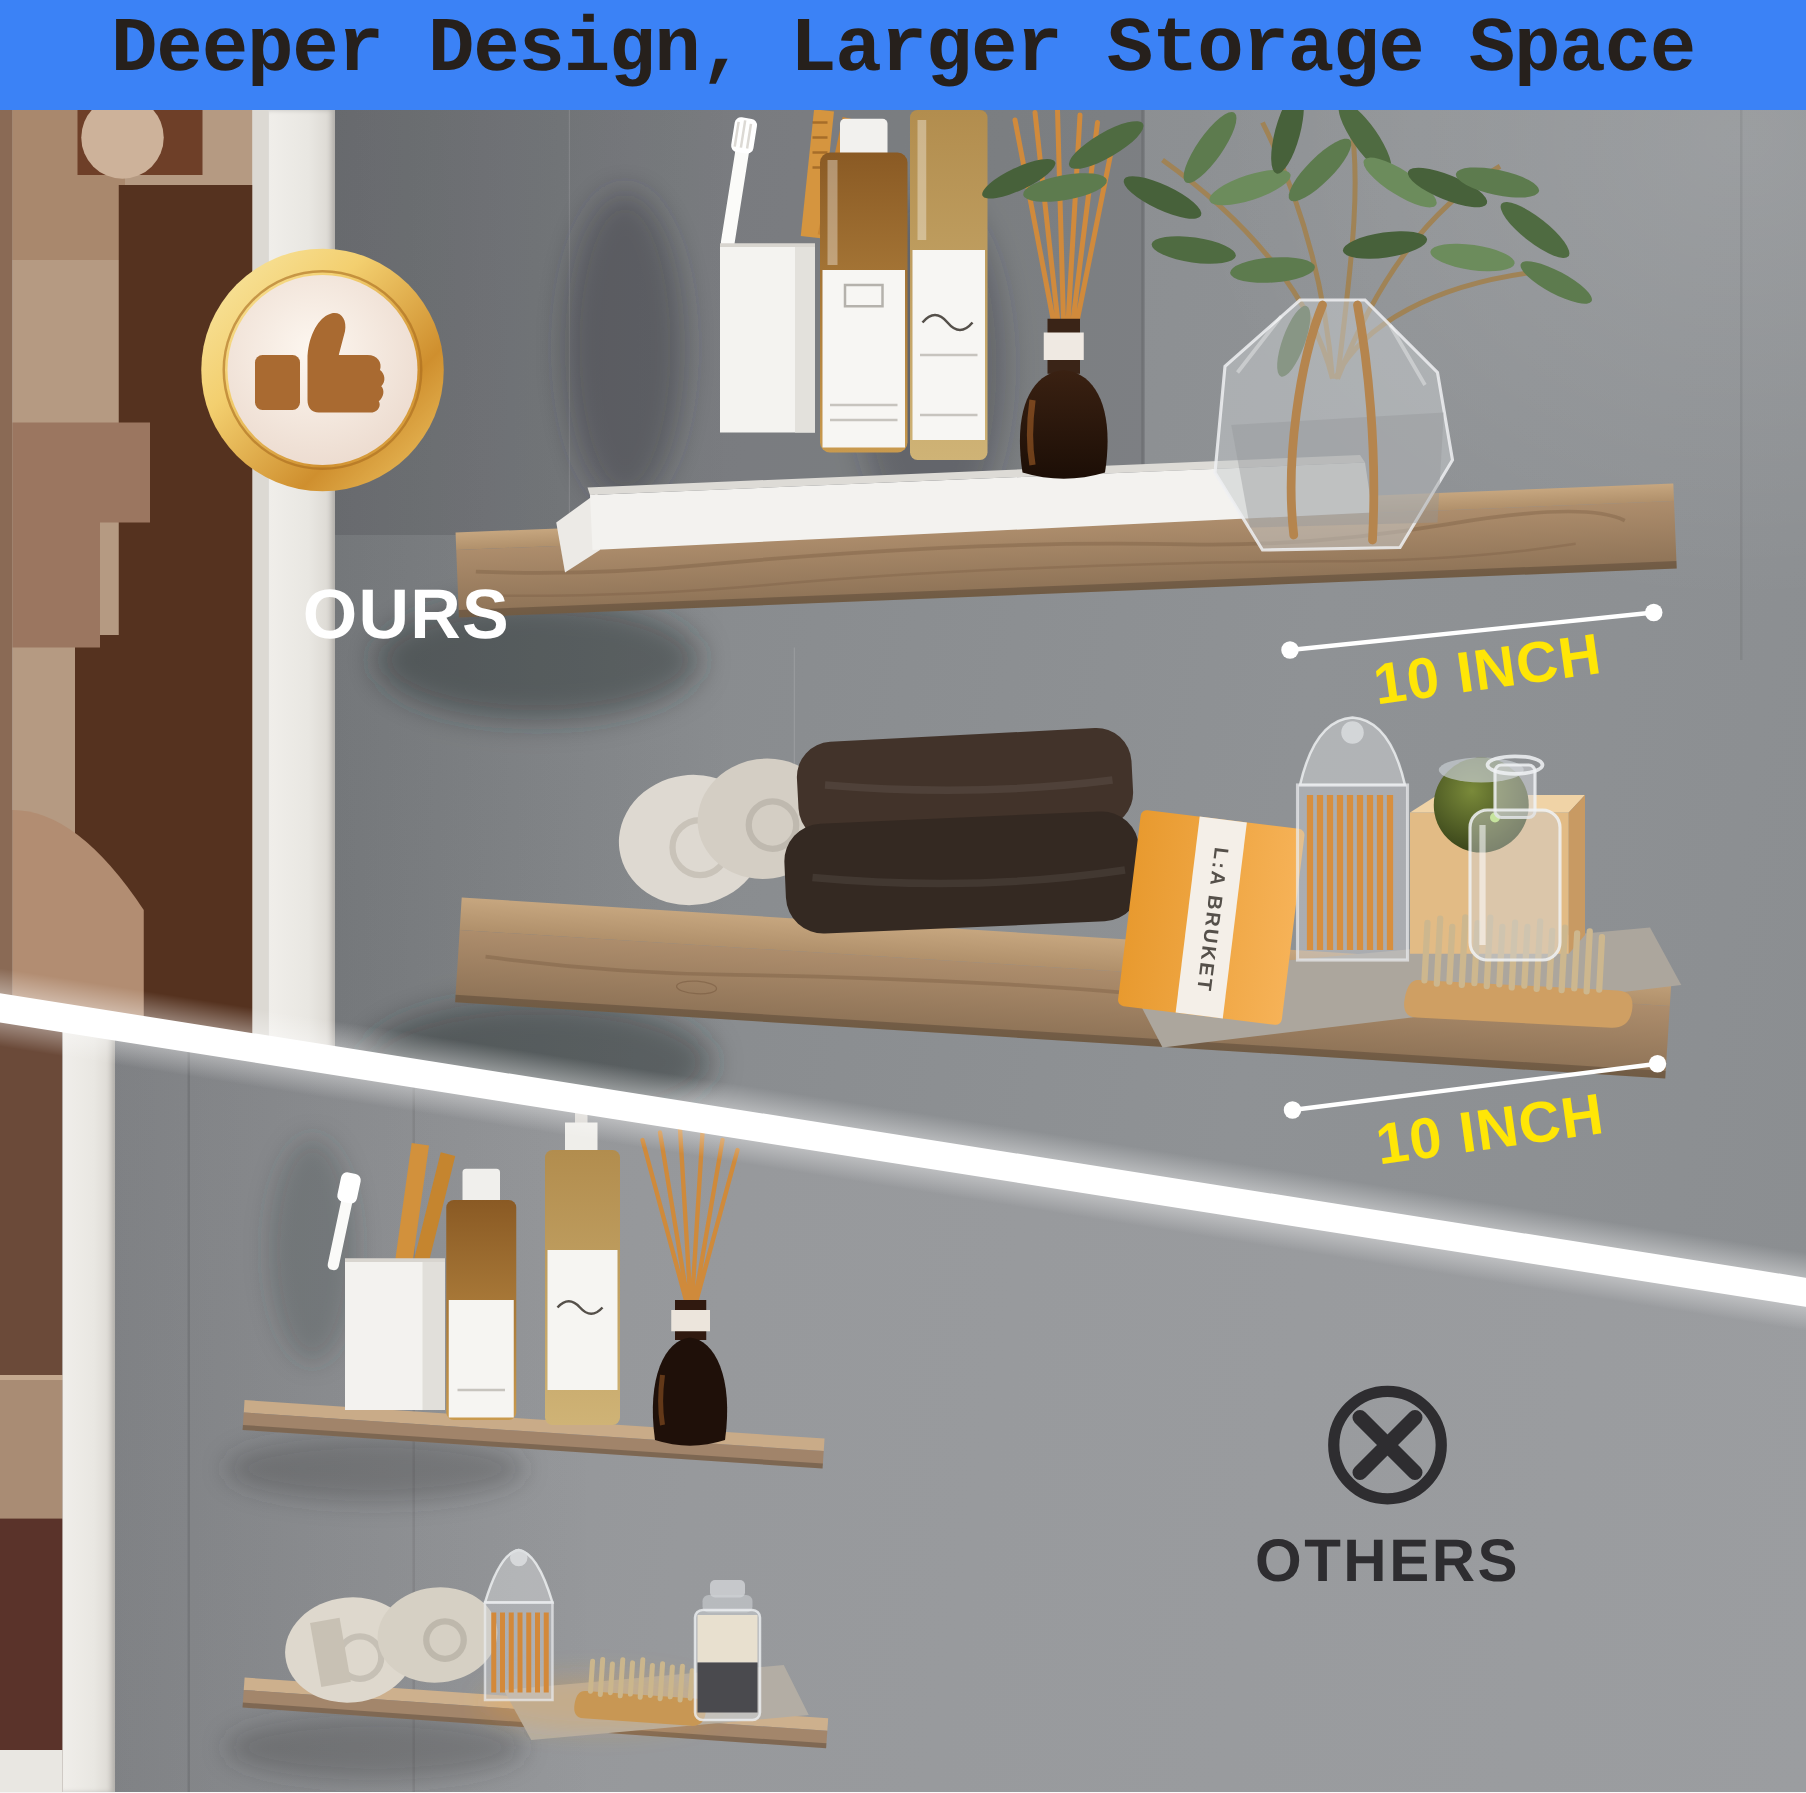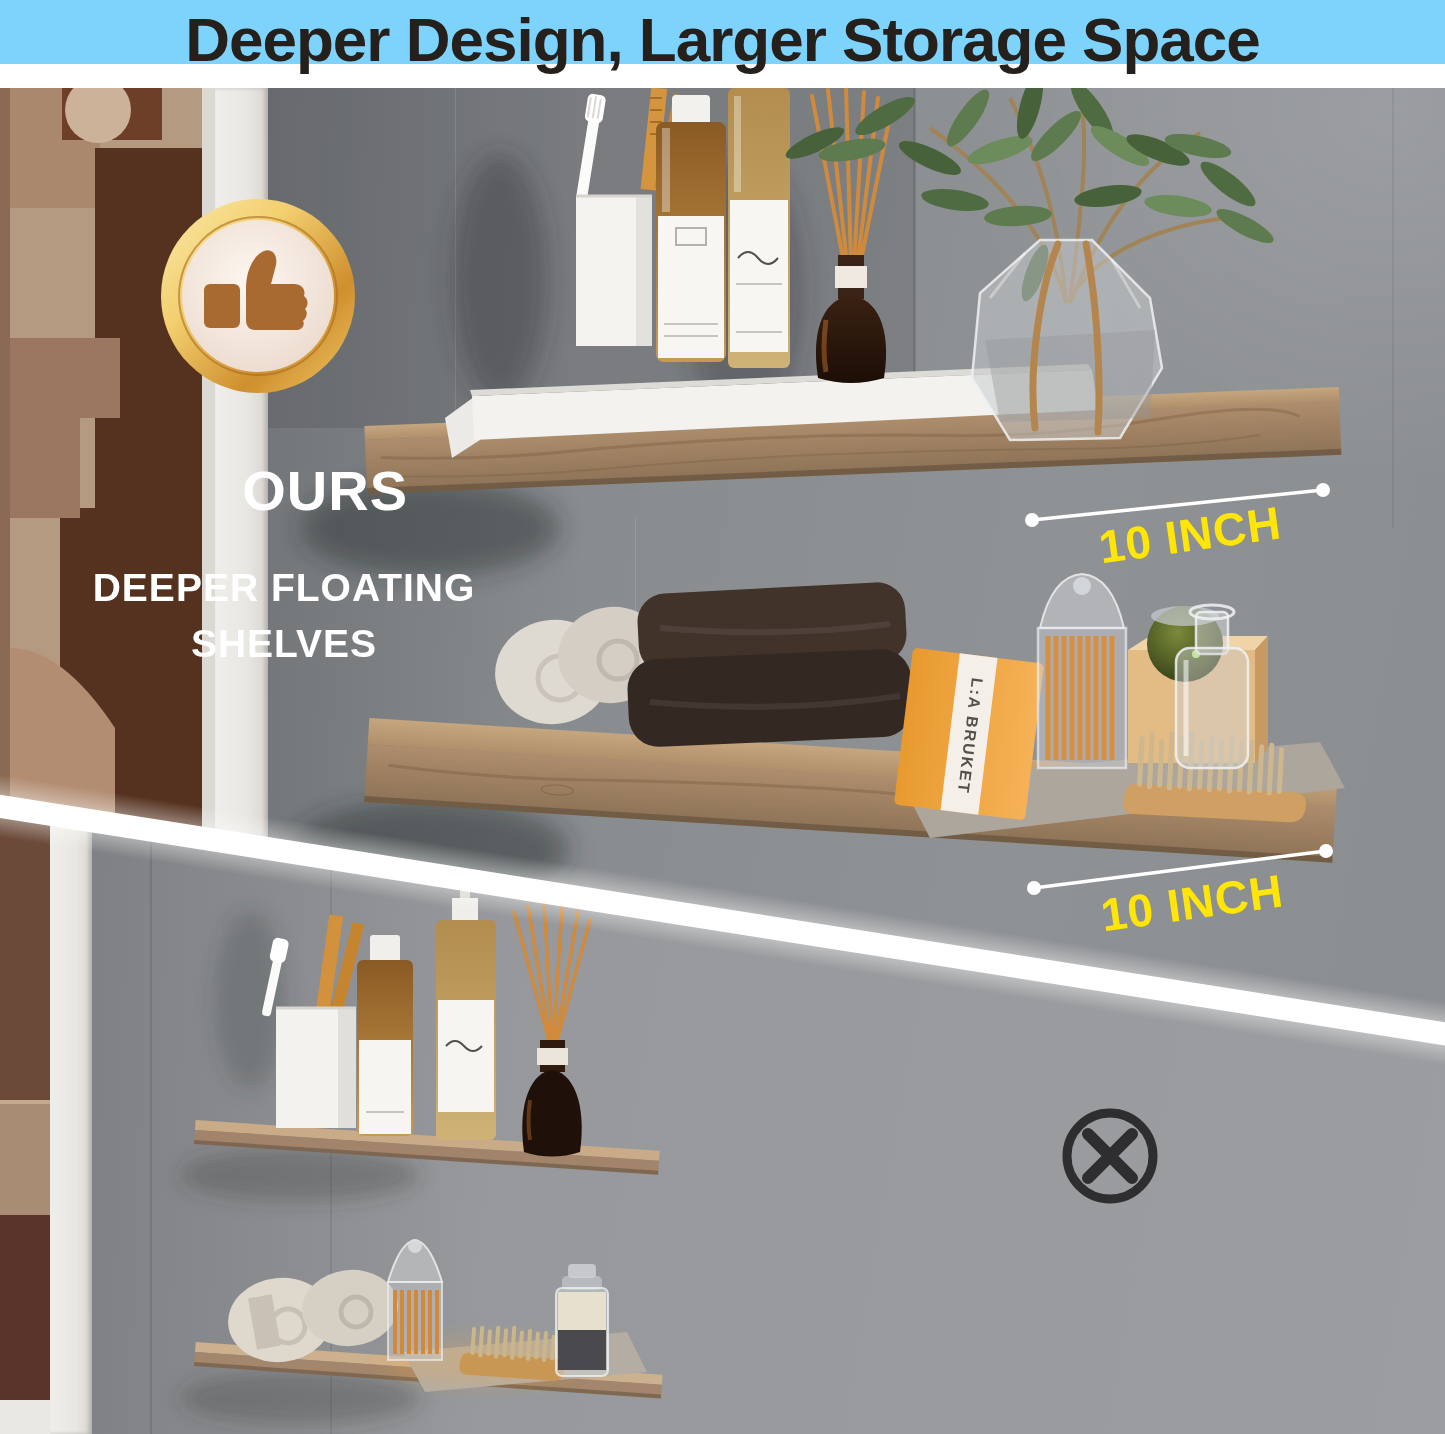--- a/index.html
+++ b/index.html
@@ -1,21 +1,21 @@
 <!DOCTYPE html>
 <html><head>
 <meta charset="utf-8">
 <style>
   html,body{margin:0;padding:0;background:#ffffff;}
   .canvas{position:relative;width:1445px;height:1434px;overflow:hidden;background:#fff;
           font-family:"Liberation Sans", sans-serif;}
   .abs{position:absolute;}
 
   
-  .title-bar{left:0;top:0;width:1445px;height:64px;background:#7dd3fc;z-index:40;}
+  .title-bar{left:0;top:0;width:1445px;height:88px;background:#3b82f6;z-index:40;font-family:Liberation Mono, monospace;}
   .title-text{width:100%;text-align:center;top:4px;font-size:62px;font-weight:bold;
               letter-spacing:-1px;color:#26201c;}
 
   
   .ours-bg{left:0;top:88px;width:1445px;height:960px;
            background:linear-gradient(100deg,#7e8184 0%,#888b8e 35%,#8f9295 70%,#8b8e91 100%);}
   .ours-shade-left{left:0;top:0;width:45%;height:100%;
            background:linear-gradient(to right,rgba(35,38,41,.30),rgba(35,38,41,0) 90%);}
   .ours-shade-upper{left:268px;top:0;width:648px;height:340px;background:rgba(42,45,48,.16);}
   .ours-light{right:0;top:0;width:540px;height:430px;
@@ -305,24 +305,20 @@
     <circle cx="100" cy="100" r="76" fill="url(#creamFace)"></circle>
     <g fill="#a96a31">
       <rect x="46" y="88" width="36" height="44" rx="6"></rect>
       <path d="M88,92 C88,74 96,60 104,56 C113,51 120,58 118,69 L113,88 L136,88
                C144,88 148,94 146,100 C150,103 151,109 147,113 C150,116 149,122 145,125
                C147,128 145,133 140,134 L97,134 C91,134 88,130 88,124 Z"></path>
     </g>
   </svg>
 
   <div class="abs ours-label">OURS</div>
-  <div class="abs ours-sub">
-    <div>DEEPER FLOATING</div>
-    <div>SHELVES</div>
-  </div>
 
   <div class="abs measure-label" style="left:1040px;top:508px;">10 INCH</div>
   <div class="abs measure-label" style="left:1042px;top:876px;">10 INCH</div>
 
   <div class="abs others-layer">
     <div class="abs others-bg"></div>
     <div class="abs others-shade-left"></div>
     <div class="abs seam" style="left:150px;top:820px;height:614px;"></div>
     <div class="abs seam" style="left:330px;top:850px;height:584px;opacity:.7;"></div>
 
@@ -427,20 +423,21 @@
         <rect x="558" y="1292" width="48" height="38" fill="#e8e0cf"></rect>
         <rect x="558" y="1330" width="48" height="40" fill="#4a4a4e"></rect>
       </g>
     </svg>
 
     <svg class="abs" style="left:1058px;top:1104px;" width="104" height="104" viewBox="0 0 104 104">
       <circle cx="52" cy="52" r="43" fill="none" stroke="#2e2d30" stroke-width="9"></circle>
       <path d="M30,30 L74,74 M74,30 L30,74" stroke="#2e2d30" stroke-width="12" stroke-linecap="round"></path>
     </svg>
 
+    <div class="abs others-label">OTHERS</div>
   </div>
 
   <div class="abs divider-glow"></div>
   <div class="abs divider-band"></div>
 
   <div class="abs title-bar">
     <div class="abs title-text">Deeper Design, Larger Storage Space</div>
   </div>
 
 </div>

